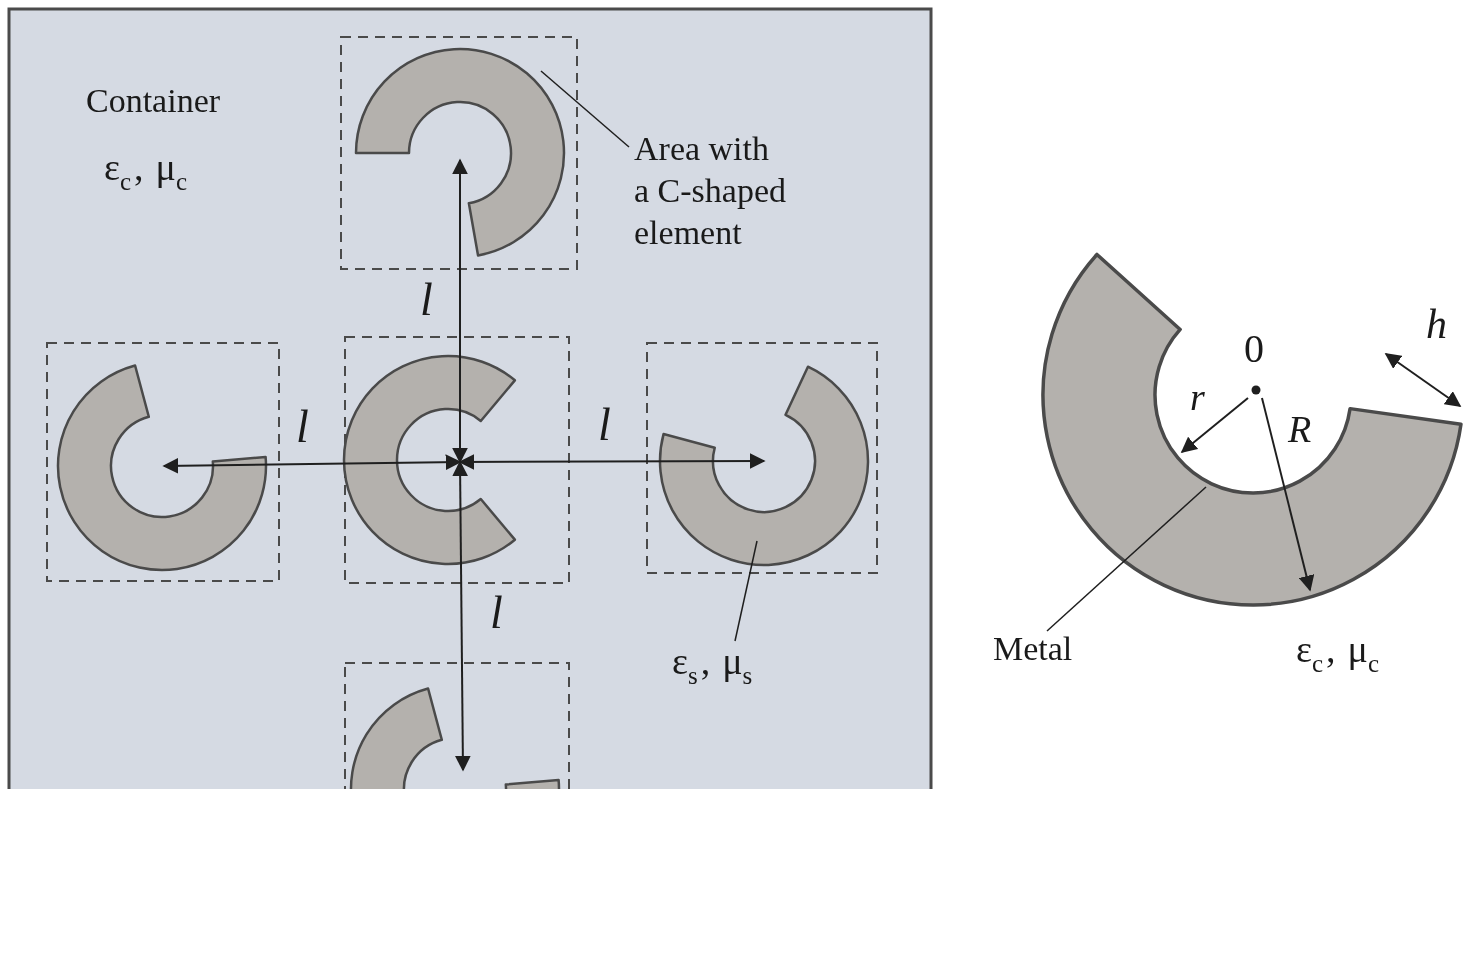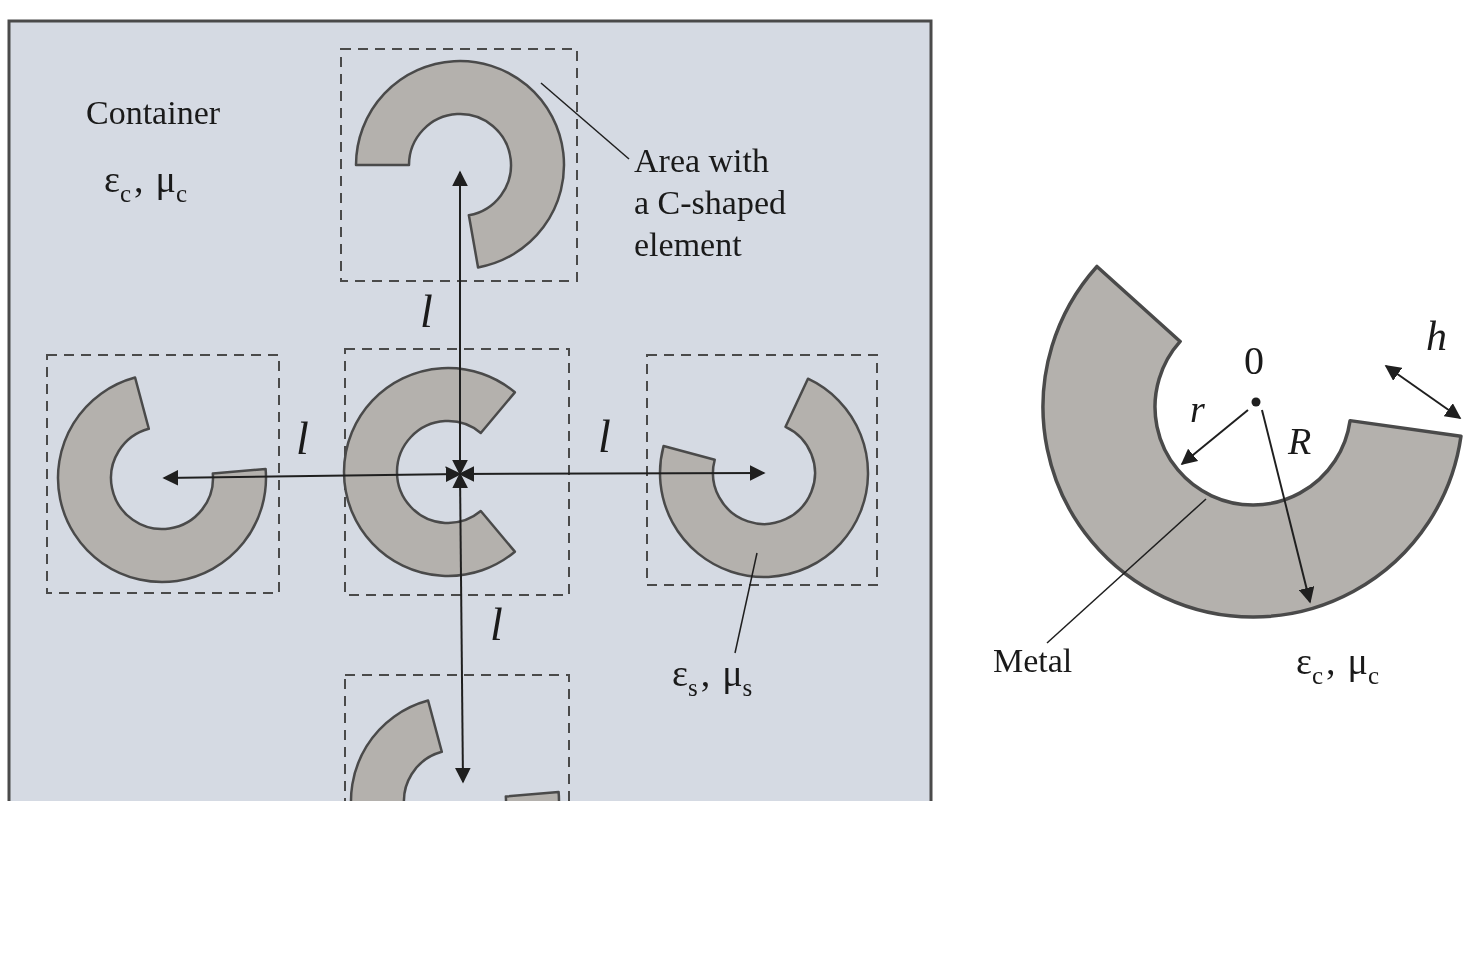--- a/index.html
+++ b/index.html
@@ -6,21 +6,21 @@
     --background:#ffffff;
     --container-fill:#d5dae3;
     --container-stroke:#4a4a4a;
     --element-fill:#b4b1ad;
     --element-stroke:#4a4a4a;
     --dashed-stroke:#4a4a4a;
     --arrow-color:#1f1f1f;
     --text-color:#1a1a1a;
   }
   html,body{margin:0;padding:0;background:var(--background);}
-  .stage{width:1476px;height:789px;position:relative;background:var(--background);margin-top:12px;}
+  .stage{width:1476px;height:789px;position:relative;background:var(--background);}
   svg{display:block;}
   svg text{
     fill:var(--text-color);
     font-family:"Liberation Serif","DejaVu Serif",serif;
   }
   .container-rect{fill:var(--container-fill);stroke:var(--container-stroke);stroke-width:3;}
   .dashed{fill:none;stroke:var(--dashed-stroke);stroke-width:2;stroke-dasharray:10 7;}
   .c-el{fill:var(--element-fill);stroke:var(--element-stroke);stroke-width:2.5;stroke-linejoin:round;}
   .c-el.big{stroke-width:3.5;}
   .arrow{stroke:var(--arrow-color);stroke-width:2;fill:none;}

